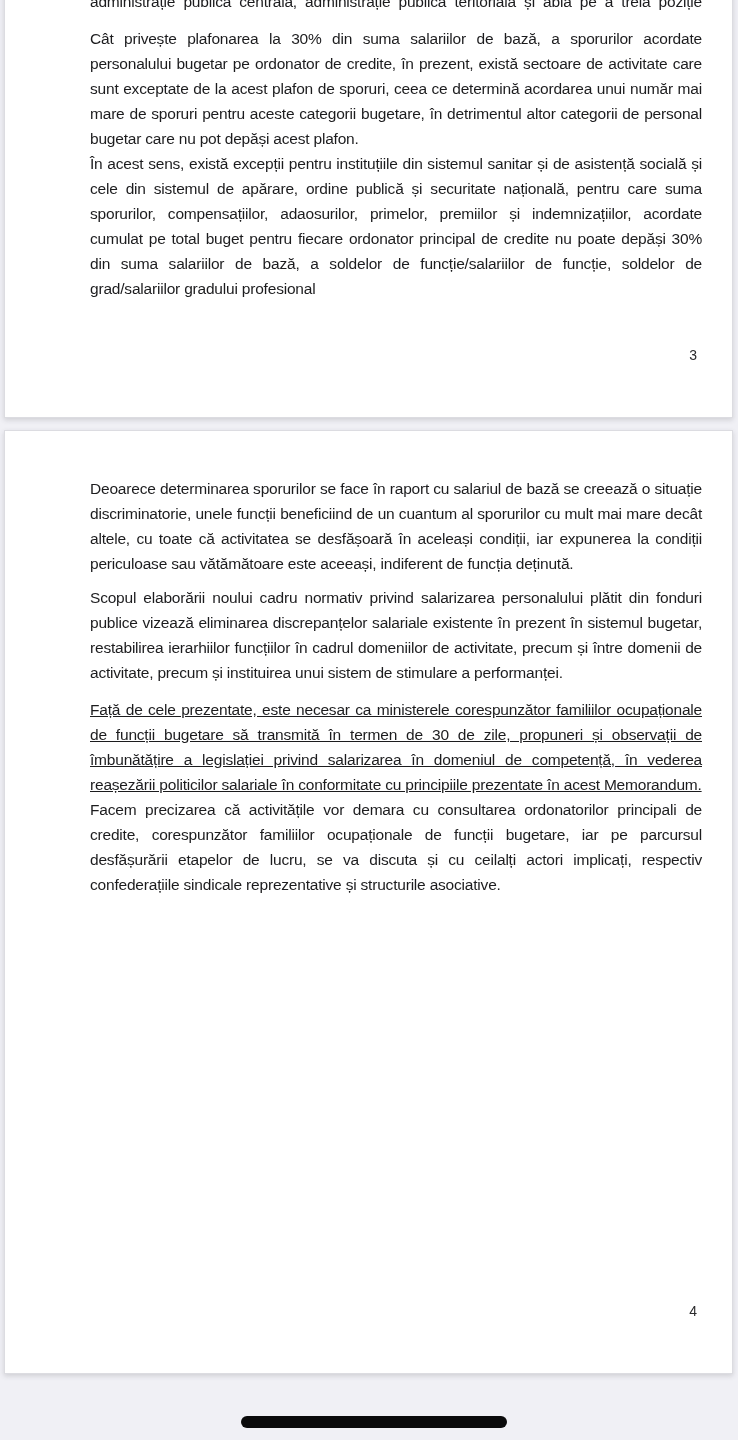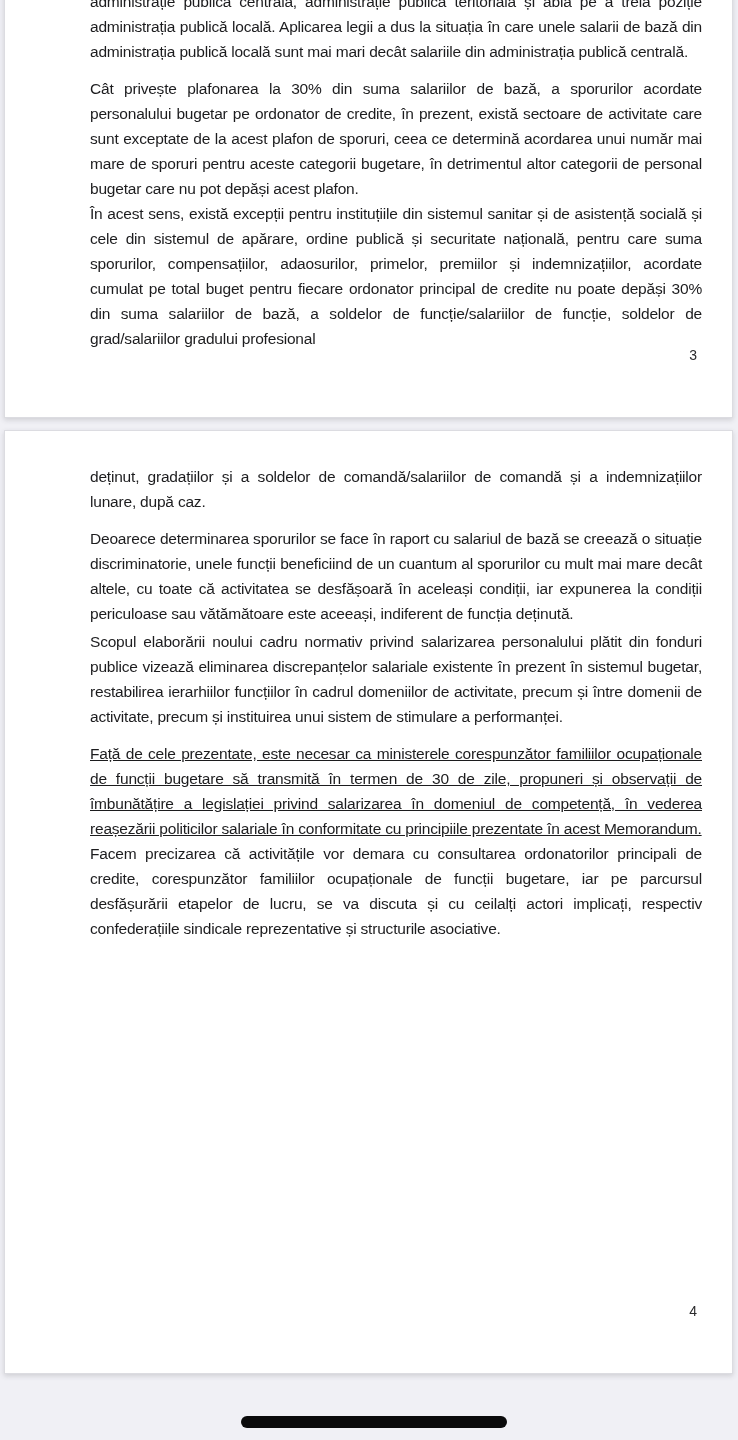--- a/index.html
+++ b/index.html
@@ -42,21 +42,21 @@
   }
   .page-3 .page-content { padding-top: 600px; }
   .page-4 .page-content { padding-top: 33px; }
   .page-content p { margin: 0; }
   p.cut-line {
     text-align-last: justify;
     max-height: 25px;
     overflow: hidden;
   }
   p.sp-s  { margin-top: 12px; }
-  p.sp-m  { margin-top: 3px; }
+  p.sp-m  { margin-top: 9px; }
   p.sp-l  { margin-top: 12px; text-decoration: underline; }
   .page-number {
     position: absolute;
     right: 35px;
     bottom: 54px;
     font-size: 14px;
     line-height: 16px;
     color: #2a2a2c;
     text-align: right;
   }
@@ -72,30 +72,28 @@
   }
 </style>
 </head>
 <body>
 
 <div class="viewer">
 
   <section class="page page-3">
     <div class="page-content">
       <p class="cut-line">administrație publică centrală, administrație publică teritorială și abia pe a treia poziție</p>
-      <p>administrația publică locală. Aplicarea legii a dus la situația în care unele salarii de bază din administrația publică locală sunt mai mari decât salariile din administrația publică centrală.</p>
       <p class="sp-s">Cât privește plafonarea la 30% din suma salariilor de bază, a sporurilor acordate personalului bugetar pe ordonator de credite, în prezent, există sectoare de activitate care sunt exceptate de la acest plafon de sporuri, ceea ce determină acordarea unui număr mai mare de sporuri pentru aceste categorii bugetare, în detrimentul altor categorii de personal bugetar care nu pot depăși acest plafon.</p>
       <p>În acest sens, există excepții pentru instituțiile din sistemul sanitar și de asistență socială și cele din sistemul de apărare, ordine publică și securitate națională, pentru care suma sporurilor, compensațiilor, adaosurilor, primelor, premiilor și indemnizațiilor, acordate cumulat pe total buget pentru fiecare ordonator principal de credite nu poate depăși 30% din suma salariilor de bază, a soldelor de funcție/salariilor de funcție, soldelor de grad/salariilor gradului profesional</p>
     </div>
     <div class="page-number">3</div>
   </section>
 
   <section class="page page-4">
     <div class="page-content">
-      <p>deținut, gradațiilor și a soldelor de comandă/salariilor de comandă și a indemnizațiilor lunare, după caz.</p>
       <p class="sp-s">Deoarece determinarea sporurilor se face în raport cu salariul de bază se creează o situație discriminatorie, unele funcții beneficiind de un cuantum al sporurilor cu mult mai mare decât altele, cu toate că activitatea se desfășoară în aceleași condiții, iar expunerea la condiții periculoase sau vătămătoare este aceeași, indiferent de funcția deținută.</p>
       <p class="sp-m">Scopul elaborării noului cadru normativ privind salarizarea personalului plătit din fonduri publice vizează eliminarea discrepanțelor salariale existente în prezent în sistemul bugetar, restabilirea ierarhiilor funcțiilor în cadrul domeniilor de activitate, precum și între domenii de activitate, precum și instituirea unui sistem de stimulare a performanței.</p>
       <p class="sp-l">Față de cele prezentate, este necesar ca ministerele corespunzător familiilor ocupaționale de funcții bugetare să transmită în termen de 30 de zile, propuneri și observații de îmbunătățire a legislației privind salarizarea în domeniul de competență, în vederea reașezării politicilor salariale în conformitate cu principiile prezentate în acest Memorandum.</p>
       <p>Facem precizarea că activitățile vor demara cu consultarea ordonatorilor principali de credite, corespunzător familiilor ocupaționale de funcții bugetare, iar pe parcursul desfășurării etapelor de lucru, se va discuta și cu ceilalți actori implicați, respectiv confederațiile sindicale reprezentative și structurile asociative.</p>
     </div>
     <div class="page-number">4</div>
   </section>
 
   <div class="home-indicator"></div>
 

